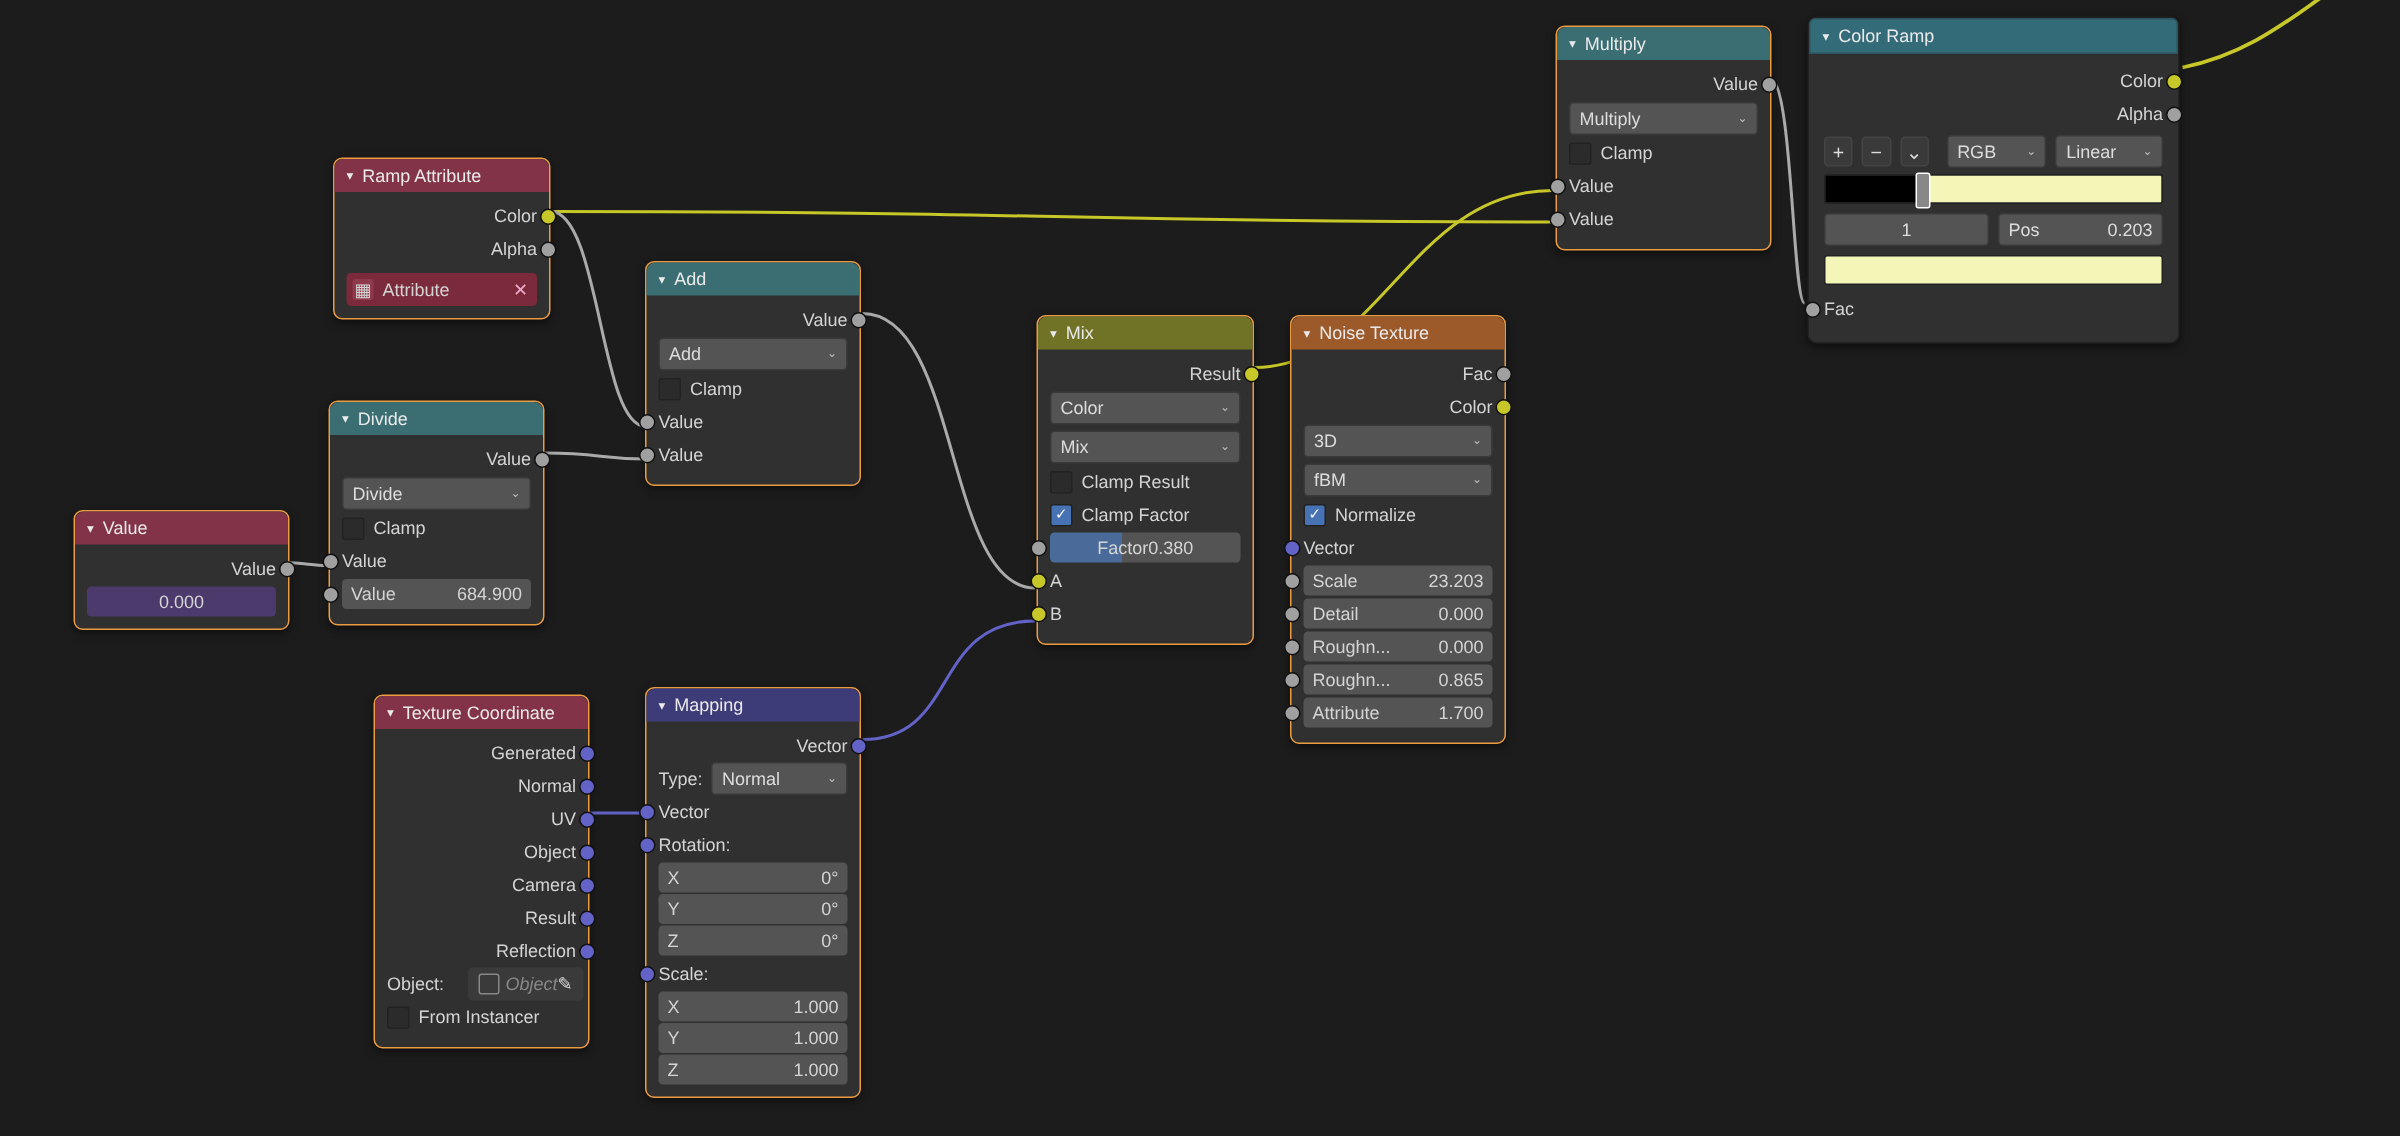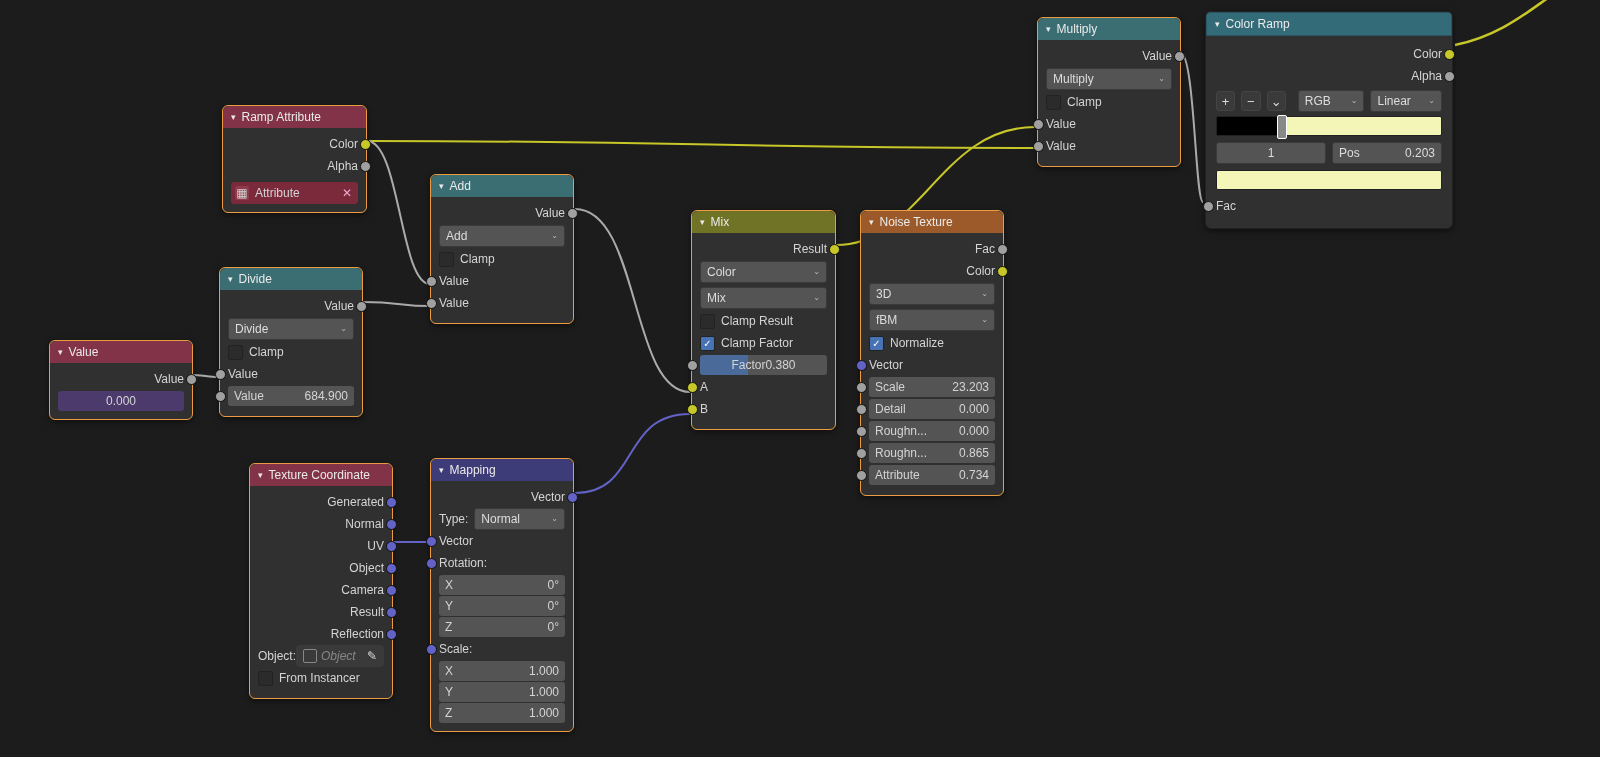--- a/index.html
+++ b/index.html
@@ -262,21 +262,21 @@
           <span class="sock in c-gray" style="top:5px"></span>
           <div class="value-field" style="flex:1">
             <span>Roughn...</span>
             <span>0.865</span>
           </div>
         </div>
     <div class="row">
           <span class="sock in c-gray" style="top:5px"></span>
           <div class="value-field" style="flex:1">
             <span>Attribute</span>
-            <span>0.734</span>
+            <span>1.700</span>
           </div>
         </div>
   </div>
 </div>
 
 <div class="node" style="left:1037px;top:17px;width:142px">
   <div class="node-header hdr-teal">
         <span class="chev">▾</span>
         <span>Multiply</span>
       </div>
@@ -331,21 +331,21 @@
           <span class="sock out c-purple"></span>
         </div>
     <div class="row right">
           <span>Result</span>
           <span class="sock out c-purple"></span>
         </div>
     <div class="row right">
           <span>Reflection</span>
           <span class="sock out c-purple"></span>
         </div>
-    <div class="row" style="gap:0">
+    <div class="row" style="gap:16px">
       <span>Object:</span>
       <div class="select" style="flex:1;background:#3a3a3a">
         <span style="display:flex;align-items:center;gap:4px">
               <span style="width:12px;height:12px;border:1px solid #888;border-radius:2px"></span>
               <span style="color:#888;font-style:italic">Object</span>
             </span>
         <span>✎</span>
       </div>
     </div>
     <div class="check">

